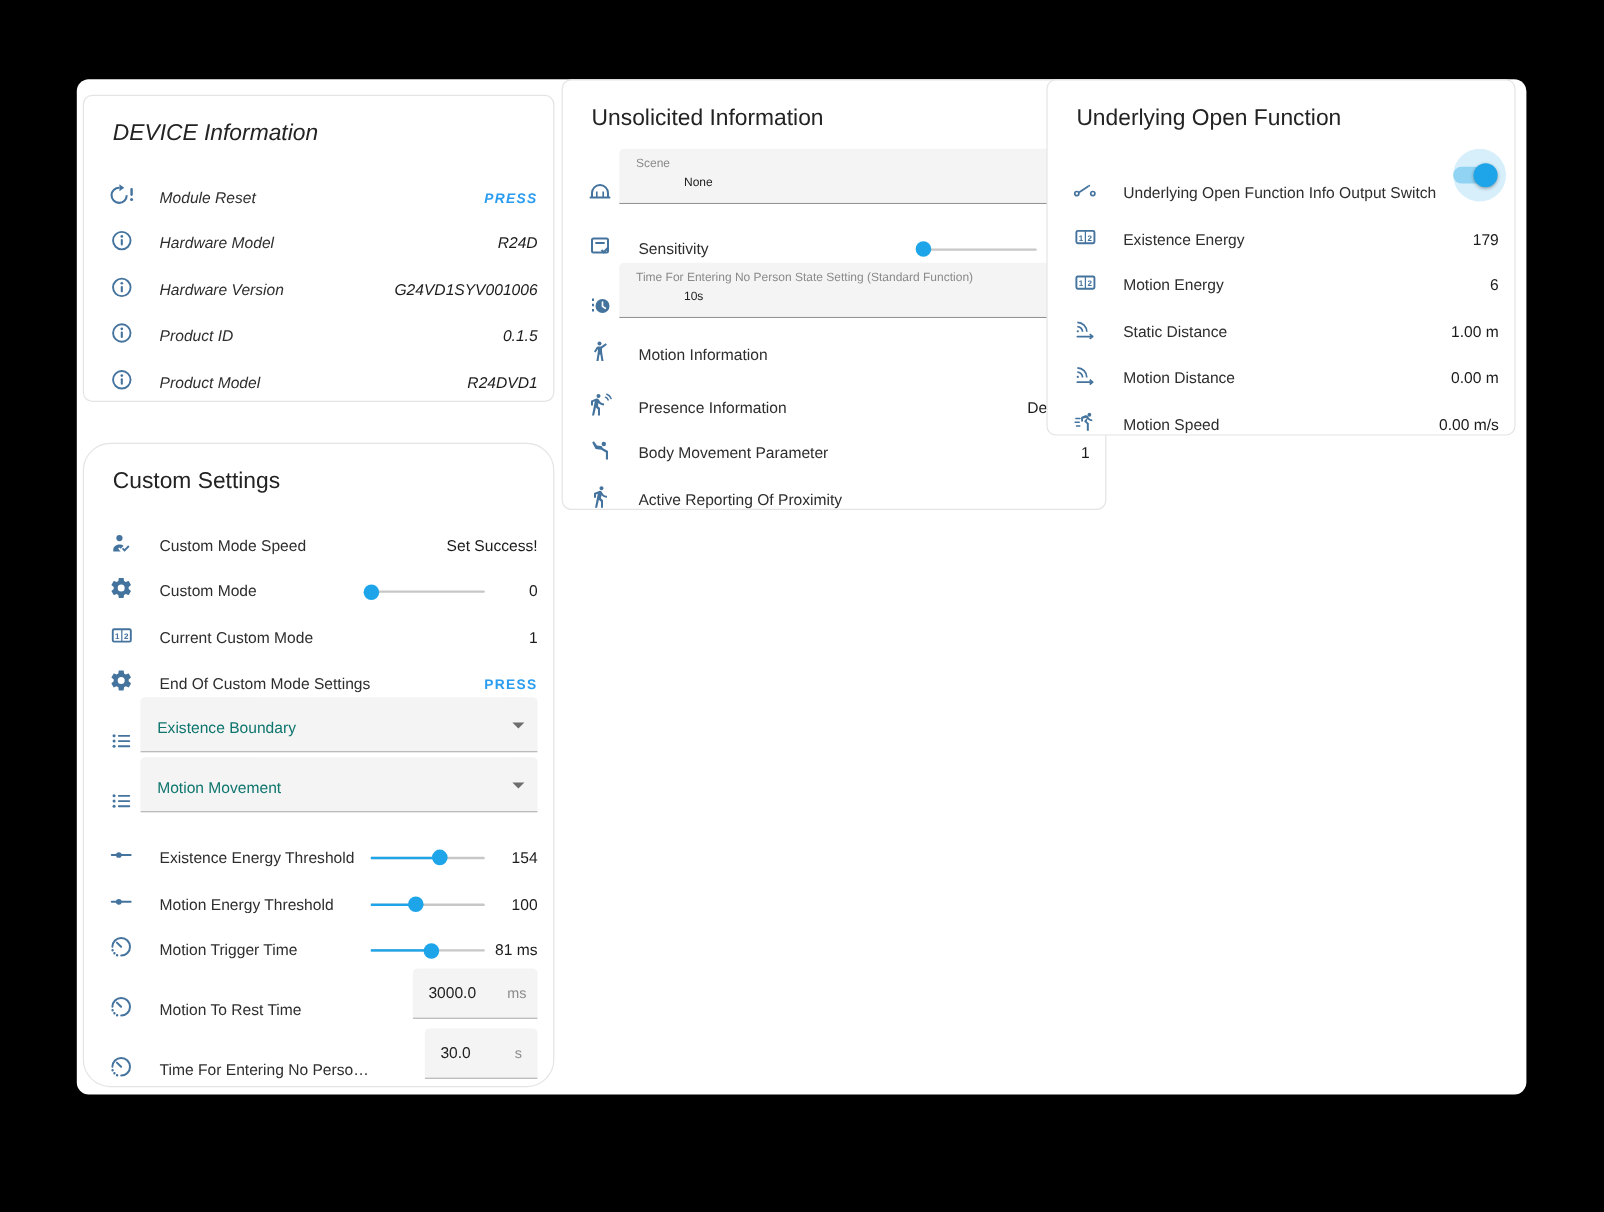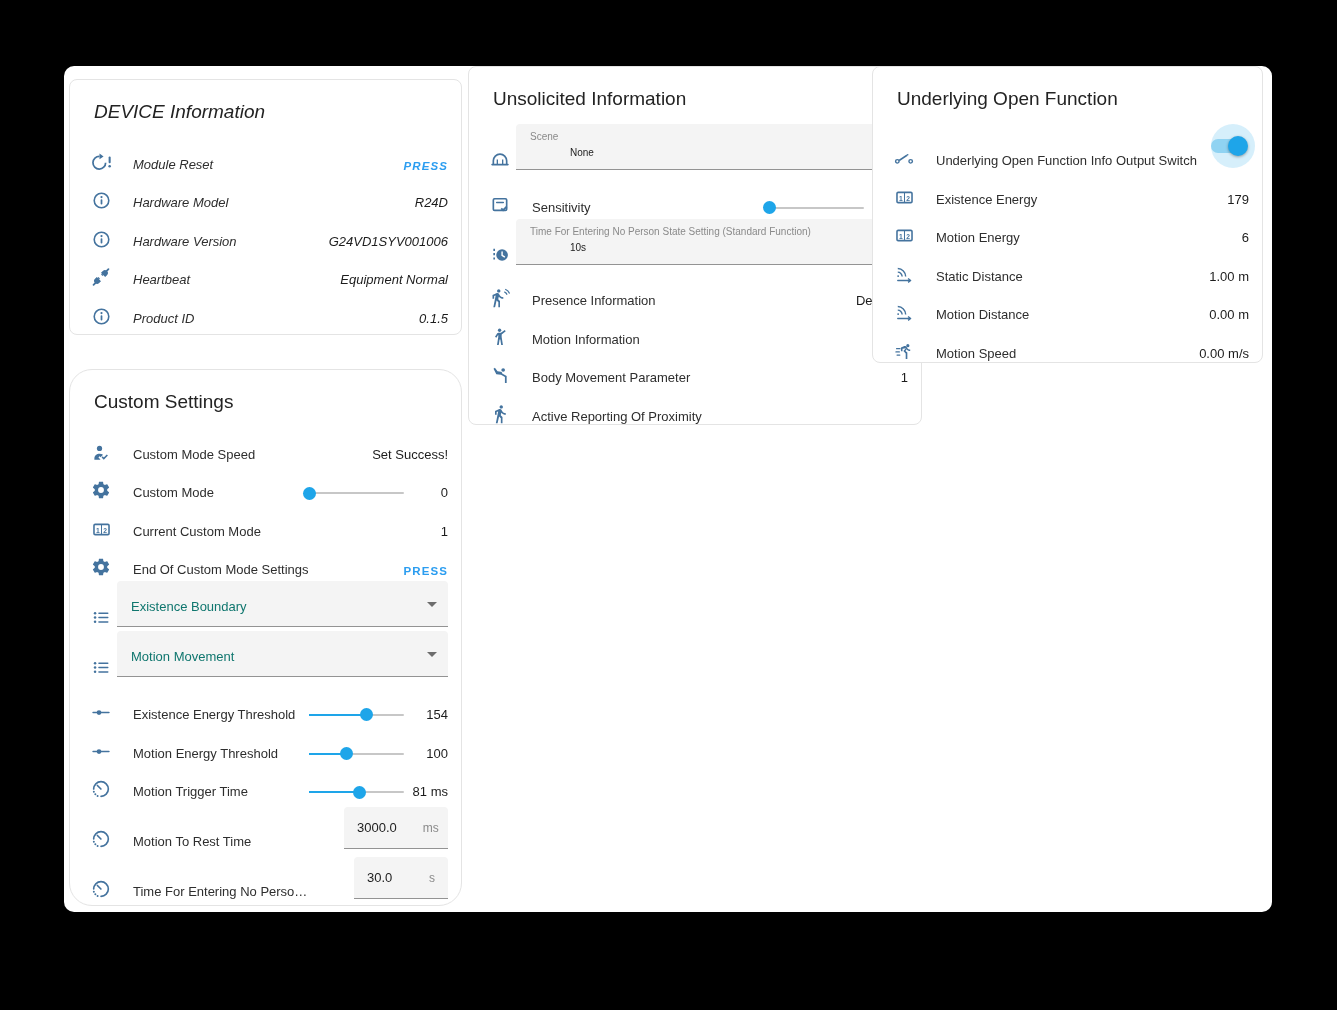--- a/index.html
+++ b/index.html
@@ -87,33 +87,20 @@
         <svg width="19" height="19" viewBox="0 0 24 24">
             <circle cx="12" cy="12" r="9.2" fill="none" stroke="currentColor" stroke-width="2"></circle>
             <rect x="10.9" y="10.4" width="2.2" height="6.8" rx="1" fill="currentColor"></rect>
             <circle cx="12" cy="7.6" r="1.4" fill="currentColor"></circle>
           </svg>
       </span>
       <span class="lbl">Hardware Version</span>
       <span class="val">G24VD1SYV001006</span>
     </div>
 
-    <div class="row">
-      <span class="icon">
-        <svg width="20" height="20" viewBox="0 0 24 24" fill="currentColor">
-            <path d="M7 12l5 5-2.2 2.2a3.5 3.5 0 0 1-5-5z"></path>
-            <rect x="1.6" y="19.3" width="5" height="2.2" rx="1" transform="rotate(-45 4.1 20.4)"></rect>
-            <path d="M17 12l-5-5 2.2-2.2a3.5 3.5 0 0 1 5 5z"></path>
-            <rect x="17.4" y="2.5" width="5" height="2.2" rx="1" transform="rotate(-45 19.9 3.6)"></rect>
-            <path d="M12.6 8.4l1.8 1.8M8.4 12.6l1.8 1.8" stroke="currentColor" stroke-width="1.5"></path>
-          </svg>
-      </span>
-      <span class="lbl">Heartbeat</span>
-      <span class="val">Equipment Normal</span>
-    </div>
 
     <div class="row">
       <span class="icon">
         <svg width="19" height="19" viewBox="0 0 24 24">
             <circle cx="12" cy="12" r="9.2" fill="none" stroke="currentColor" stroke-width="2"></circle>
             <rect x="10.9" y="10.4" width="2.2" height="6.8" rx="1" fill="currentColor"></rect>
             <circle cx="12" cy="7.6" r="1.4" fill="currentColor"></circle>
           </svg>
       </span>
       <span class="lbl">Product ID</span>
@@ -176,41 +163,41 @@
             <path d="M14.5 8.2v4.2l2.8 1.8" stroke="#fff" stroke-width="1.7" fill="none" stroke-linecap="round"></path>
           </svg>
       </span>
       <div class="select">
         <div class="slabel">Time For Entering No Person State Setting (Standard Function)</div>
         <div class="sval">10s</div>
         <span class="caret"></span>
       </div>
     </div>
 
+    <div class="row">
+      <span class="icon">
+        <svg width="20" height="20" viewBox="0 0 24 24" fill="currentColor">
+            <circle cx="11.5" cy="3.9" r="2"></circle>
+            <path d="M10 7h3.1l4.6-3.4 1.2 1.6-4.9 3.7V12l1.5 9.5h-2.1l-1-6.5h-.9l-1 6.5H8.4L9.9 12V9.3L7.6 12.9 6 11.8 8.3 8.2C8.7 7.5 9.3 7 10 7z"></path>
+          </svg>
+      </span>
+      <span class="lbl">Motion Information</span>
+      <span class="val"></span>
+    </div>
+
     <div class="row" style="margin-top:5px">
       <span class="icon">
         <svg width="22" height="20" viewBox="0 0 26 24">
             <path d="M11.5 5.5c1.1 0 2-.9 2-2s-.9-2-2-2-2 .9-2 2 .9 2 2 2M7.8 8.9L5 23h2.1l1.8-8 2.1 2v6h2v-7.5l-2.1-2 .6-3c1.3 1.5 3.3 2.5 5.5 2.5v-2c-1.9 0-3.5-1-4.3-2.4l-1-1.6c-.4-.6-1-1-1.7-1-.3 0-.5.1-.8.1L4 8.3V13h2V9.6z" fill="currentColor"></path>
             <path d="M18.6 4.9a4.3 4.3 0 0 1 2.6 2.6" fill="none" stroke="currentColor" stroke-width="1.5" stroke-linecap="round"></path>
             <path d="M19.8 1.8a7.6 7.6 0 0 1 4.3 4.3" fill="none" stroke="currentColor" stroke-width="1.5" stroke-linecap="round"></path>
           </svg>
       </span>
       <span class="lbl">Presence Information</span>
       <span class="val">Detected</span>
-    </div>
-
-    <div class="row">
-      <span class="icon">
-        <svg width="20" height="20" viewBox="0 0 24 24" fill="currentColor">
-            <circle cx="11.5" cy="3.9" r="2"></circle>
-            <path d="M10 7h3.1l4.6-3.4 1.2 1.6-4.9 3.7V12l1.5 9.5h-2.1l-1-6.5h-.9l-1 6.5H8.4L9.9 12V9.3L7.6 12.9 6 11.8 8.3 8.2C8.7 7.5 9.3 7 10 7z"></path>
-          </svg>
-      </span>
-      <span class="lbl">Motion Information</span>
-      <span class="val"></span>
     </div>
 
     <div class="row">
       <span class="icon">
         <svg width="20" height="20" viewBox="0 0 24 24" fill="currentColor">
             <circle cx="15.8" cy="6" r="2.2"></circle>
             <path d="M4.2 4.6l1.7-1.3 3.1 4.1 4 .6c.6.1 1.1.5 1.3 1.1l.3 1 5.4 3v8.4h-2.1v-7.1l-4.7-2.6-5.6-.8z"></path>
           </svg>
       </span>
       <span class="lbl">Body Movement Parameter</span>

